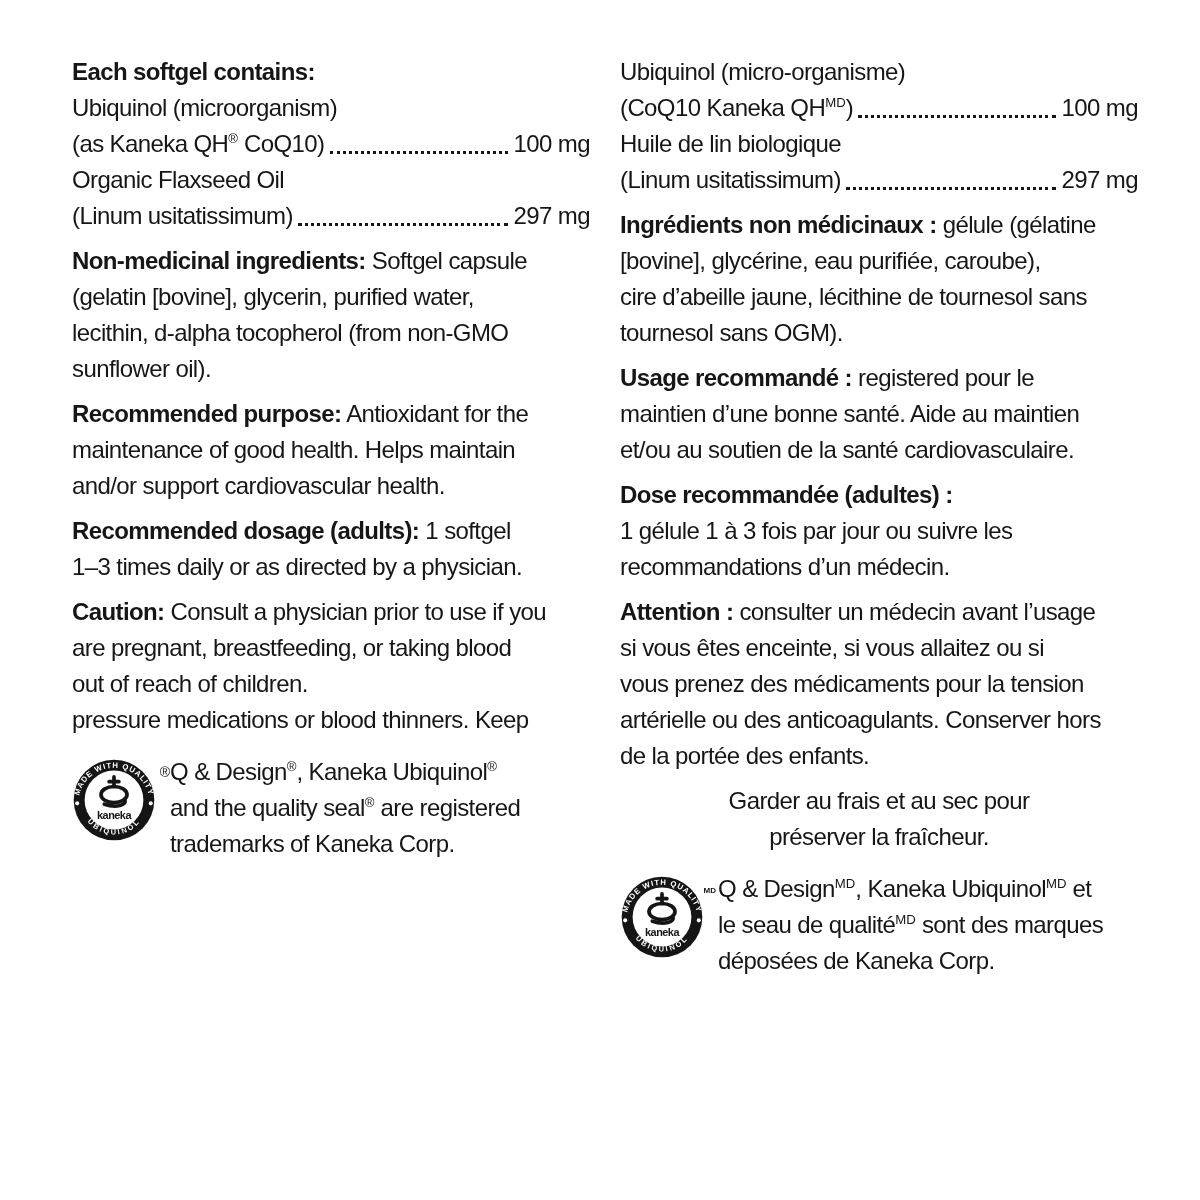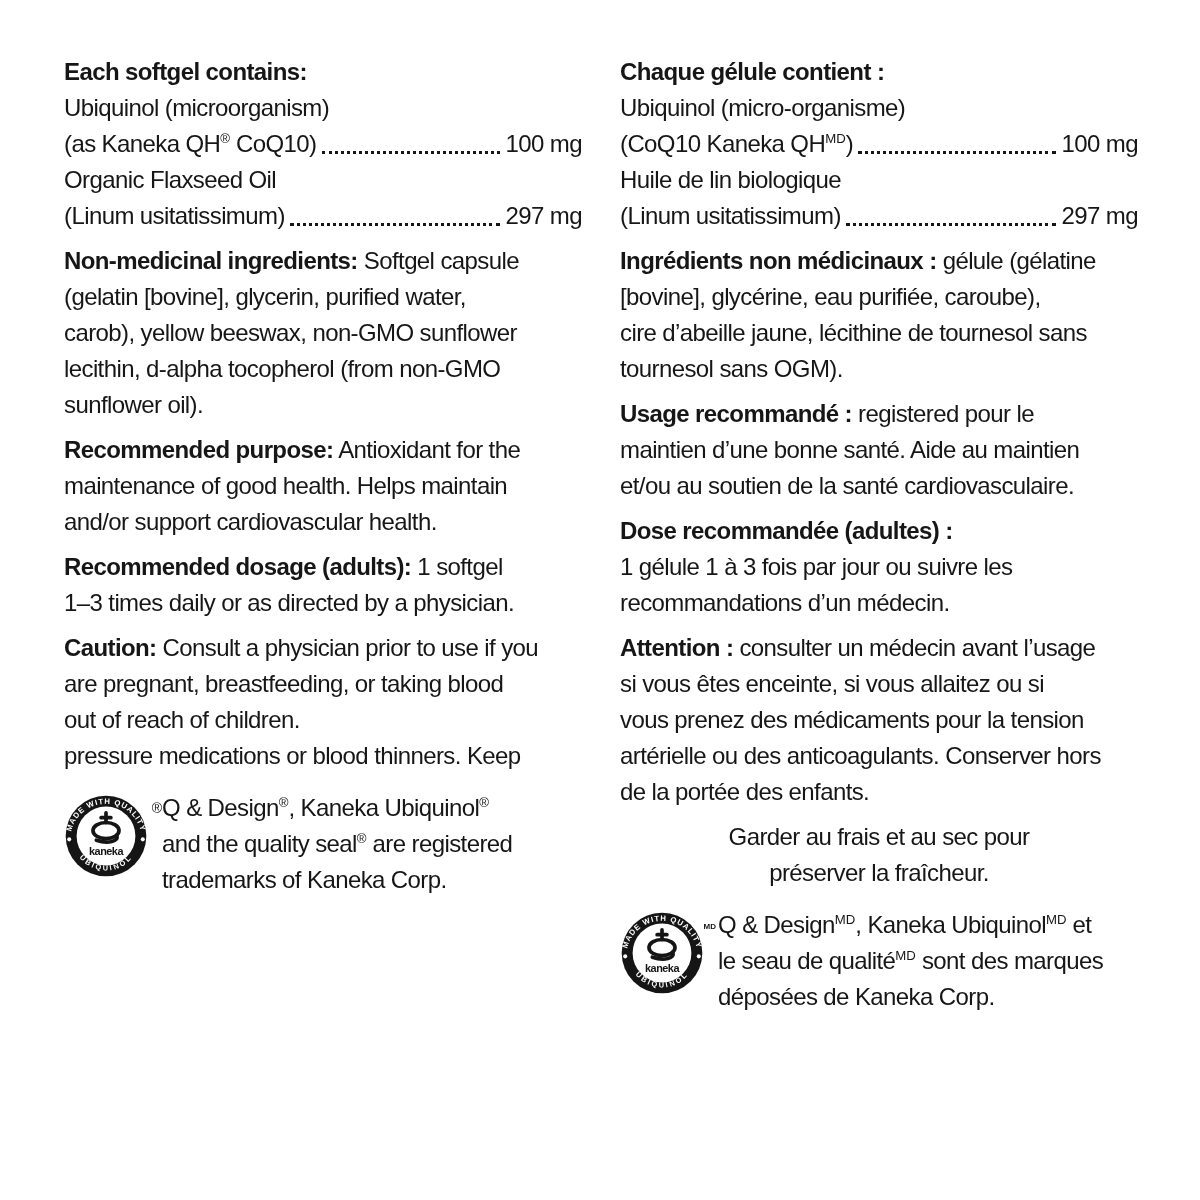--- a/index.html
+++ b/index.html
@@ -5,21 +5,21 @@
   html,body{margin:0;padding:0;}
   body{
     width:1200px;height:1200px;background:#ffffff;position:relative;
     font-family:"Liberation Sans", sans-serif;color:#161616;
     -webkit-font-smoothing:antialiased;
   }
   .col{
     position:absolute;top:54px;width:518px;
     font-size:24px;letter-spacing:-0.6px;line-height:36px;
   }
-  .col-en{left:64px;}
+  .col-en{left:72px;}
   .col-fr{left:620px;}
   .block{margin-bottom:9px;}
   .tline{white-space:nowrap;height:36px;}
   .b{font-weight:700;}
   .i{}
   .sup{font-size:55%;vertical-align:super;letter-spacing:0;line-height:0;}
   .center .tline{text-align:center;}
   .leader-row{display:flex;align-items:baseline;}
   .lead-label{flex:0 0 auto;}
   .lead-value{flex:0 0 auto;}
@@ -51,21 +51,20 @@
     <div class="tline"><span>Organic Flaxseed Oil</span></div>
     <div class="tline leader-row">
         <span class="lead-label"><span>(</span><span class="i">Linum usitatissimum</span><span>)</span></span>
         <span class="leader-dots"></span>
         <span class="lead-value">297 mg</span>
       </div>
   </div>
   <div class="block">
       <div class="tline"><span class="b">Non-medicinal ingredients:</span><span> Softgel capsule</span></div>
       <div class="tline"><span>(gelatin [bovine], glycerin, purified water,</span></div>
-      <div class="tline"><span>carob), yellow beeswax, non-GMO sunflower</span></div>
       <div class="tline"><span>lecithin, </span><span class="i">d</span><span>-alpha tocopherol (from non-GMO</span></div>
       <div class="tline"><span>sunflower oil).</span></div>
     </div>
   <div class="block">
       <div class="tline"><span class="b">Recommended purpose:</span><span> Antioxidant for the</span></div>
       <div class="tline"><span>maintenance of good health. Helps maintain</span></div>
       <div class="tline"><span>and/or support cardiovascular health.</span></div>
     </div>
   <div class="block">
       <div class="tline"><span class="b">Recommended dosage (adults):</span><span> 1 softgel</span></div>
@@ -103,21 +102,20 @@
     <div class="tm-text">
         <div class="tline"><span>Q &amp; Design</span><span class="sup">®</span><span>, Kaneka Ubiquinol</span><span class="sup">®</span></div>
         <div class="tline"><span>and the quality seal</span><span class="sup">®</span><span> are registered</span></div>
         <div class="tline"><span>trademarks of Kaneka Corp.</span></div>
       </div>
   </div>
 </section>
 
 <section class="col col-fr">
   <div class="block">
-    <div class="tline"><span class="b">Chaque gélule contient :</span></div>
     <div class="tline"><span>Ubiquinol (micro-organisme)</span></div>
     <div class="tline leader-row">
         <span class="lead-label"><span>(CoQ10 Kaneka QH</span><span class="sup">MD</span><span>)</span></span>
         <span class="leader-dots"></span>
         <span class="lead-value">100 mg</span>
       </div>
     <div class="tline"><span>Huile de lin biologique</span></div>
     <div class="tline leader-row">
         <span class="lead-label"><span>(</span><span class="i">Linum usitatissimum</span><span>)</span></span>
         <span class="leader-dots"></span>

